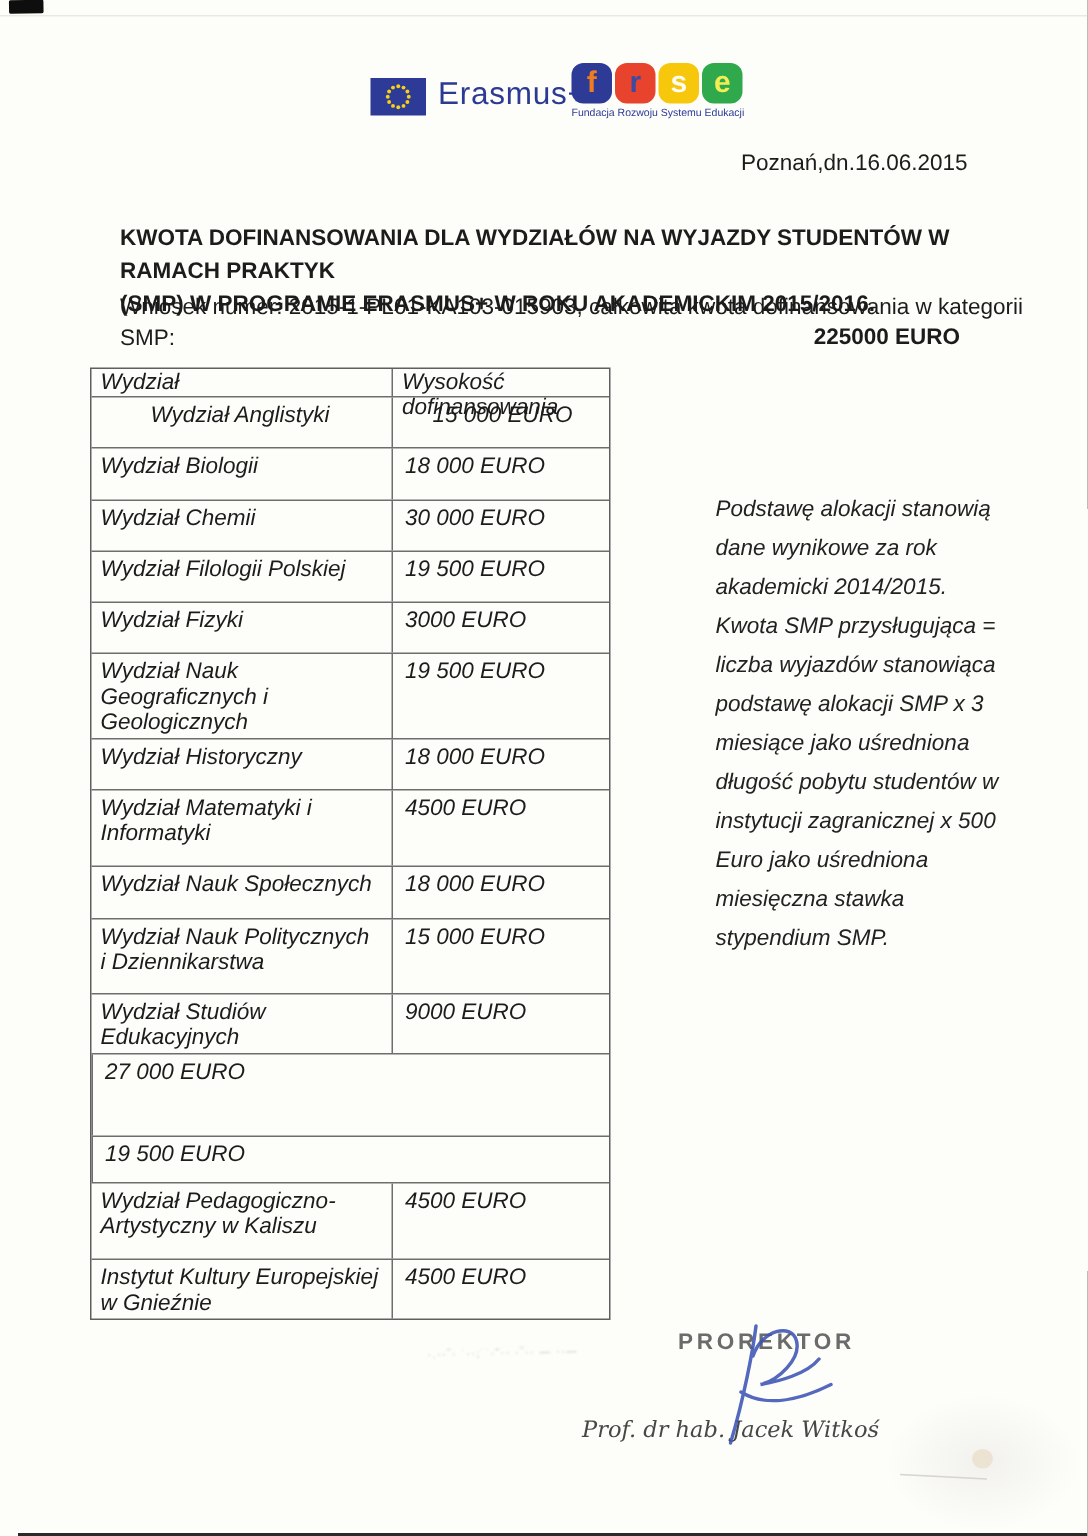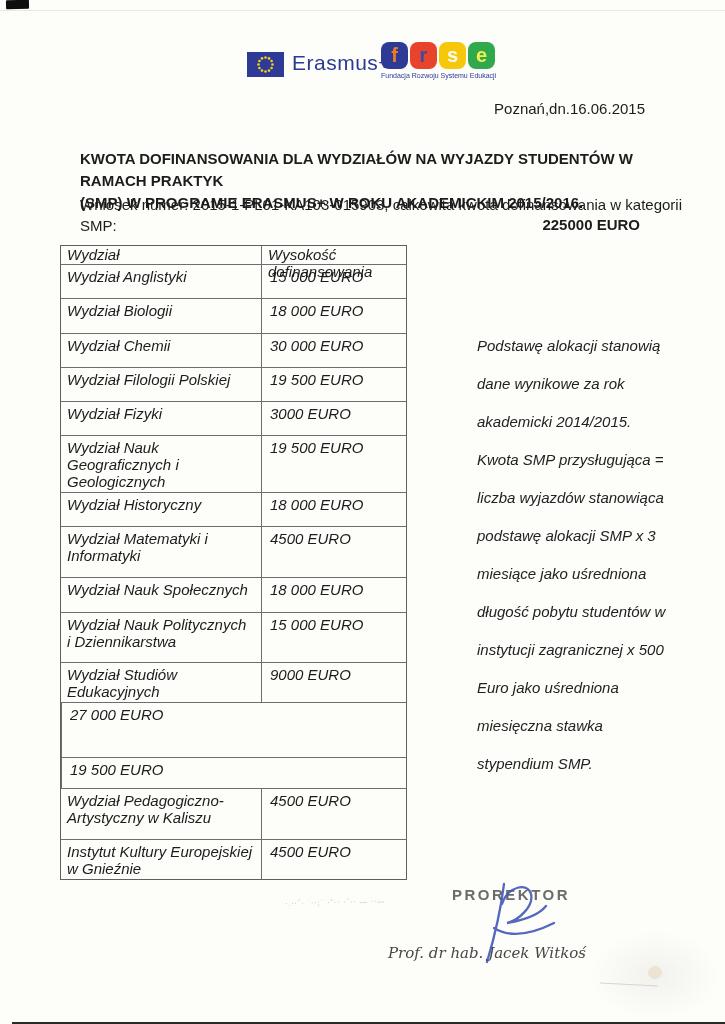--- a/index.html
+++ b/index.html
@@ -32,42 +32,42 @@
   
   .date-line{position:absolute;right:80px;top:100px;font-size:15px;}
   .doc-title{position:absolute;left:80px;top:148px;width:575px;font-size:15px;font-weight:bold;line-height:22px;white-space:pre-line;}
   .wniosek{position:absolute;left:80px;top:194px;width:610px;font-size:15px;line-height:21px;}
   .total-amount{position:absolute;left:0;top:216px;width:640px;text-align:right;font-size:15px;font-weight:bold;}
   
   .f-table{position:absolute;left:60px;top:245px;width:347px;border:1px solid #5f5f5f;box-sizing:border-box;font-size:15px;font-style:italic;}
   .t-head{display:flex;border-bottom:1px solid #6e6e6e;height:18px;line-height:17px;}
   .t-head .cell{padding:0 6px;}
   .t-row{display:flex;border-top:1px solid #6e6e6e;}
-  .t-row:first-child{border-top:none;}
+  .t-row:first-child{border-top:none;text-align:center;}
   .cell{box-sizing:border-box;}
   .c-faculty{width:200px;padding:3px 8px 2px 6px;line-height:17px;}
   .c-amount{flex:1;border-left:1px solid #6e6e6e;padding:3px 6px 2px 8px;line-height:17px;}
   .t-rows .t-row:nth-child(1){min-height:33px}
   .t-rows .t-row:nth-child(2){min-height:34px}
   .t-rows .t-row:nth-child(3){min-height:33px}
   .t-rows .t-row:nth-child(4){min-height:33px}
   .t-rows .t-row:nth-child(5){min-height:33px}
   .t-rows .t-row:nth-child(6){min-height:50px}
   .t-rows .t-row:nth-child(7){min-height:33px}
   .t-rows .t-row:nth-child(8){min-height:50px}
   .t-rows .t-row:nth-child(9){min-height:34px}
   .t-rows .t-row:nth-child(10){min-height:49px}
   .t-rows .t-row:nth-child(11){min-height:33px}
   .t-rows .t-row:nth-child(12){min-height:54px}
   .t-rows .t-row:nth-child(13){min-height:30px}
   .t-rows .t-row:nth-child(14){min-height:50px}
   .t-rows .t-row:nth-child(15){min-height:34px}
   
   .side-note{position:absolute;left:477px;top:327px;width:220px;font-size:15px;font-style:italic;
-    line-height:38px;color:#222;white-space:pre-line;}
+    line-height:26px;color:#222;white-space:pre-line;}
   
   .faint-remnant{position:absolute;left:285px;top:898px;width:160px;font-size:7px;color:#babab5;
     letter-spacing:1px;filter:blur(.6px);transform:rotate(-1.5deg);white-space:nowrap;}
   .prorektor{position:absolute;left:452px;top:886px;font-size:15px;font-weight:bold;letter-spacing:2.5px;
     color:#6b6b6b;filter:blur(.4px);}
   .sig-name{position:absolute;left:388px;top:920px;font-size:15px;font-style:italic;
     font-family:"DejaVu Serif",serif;color:#474747;filter:blur(.3px);margin-top:24px;}
   .sig-svg{position:absolute;left:452px;top:876px;}
 </style>
 </head>

